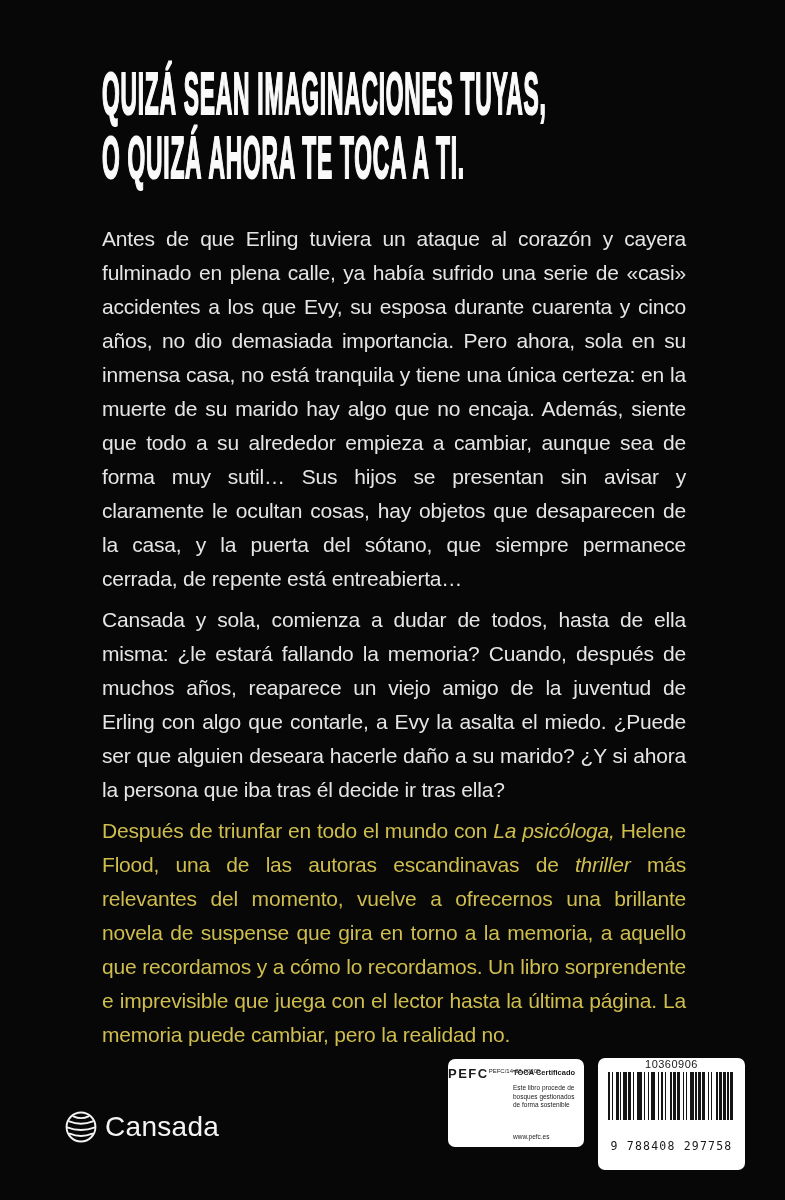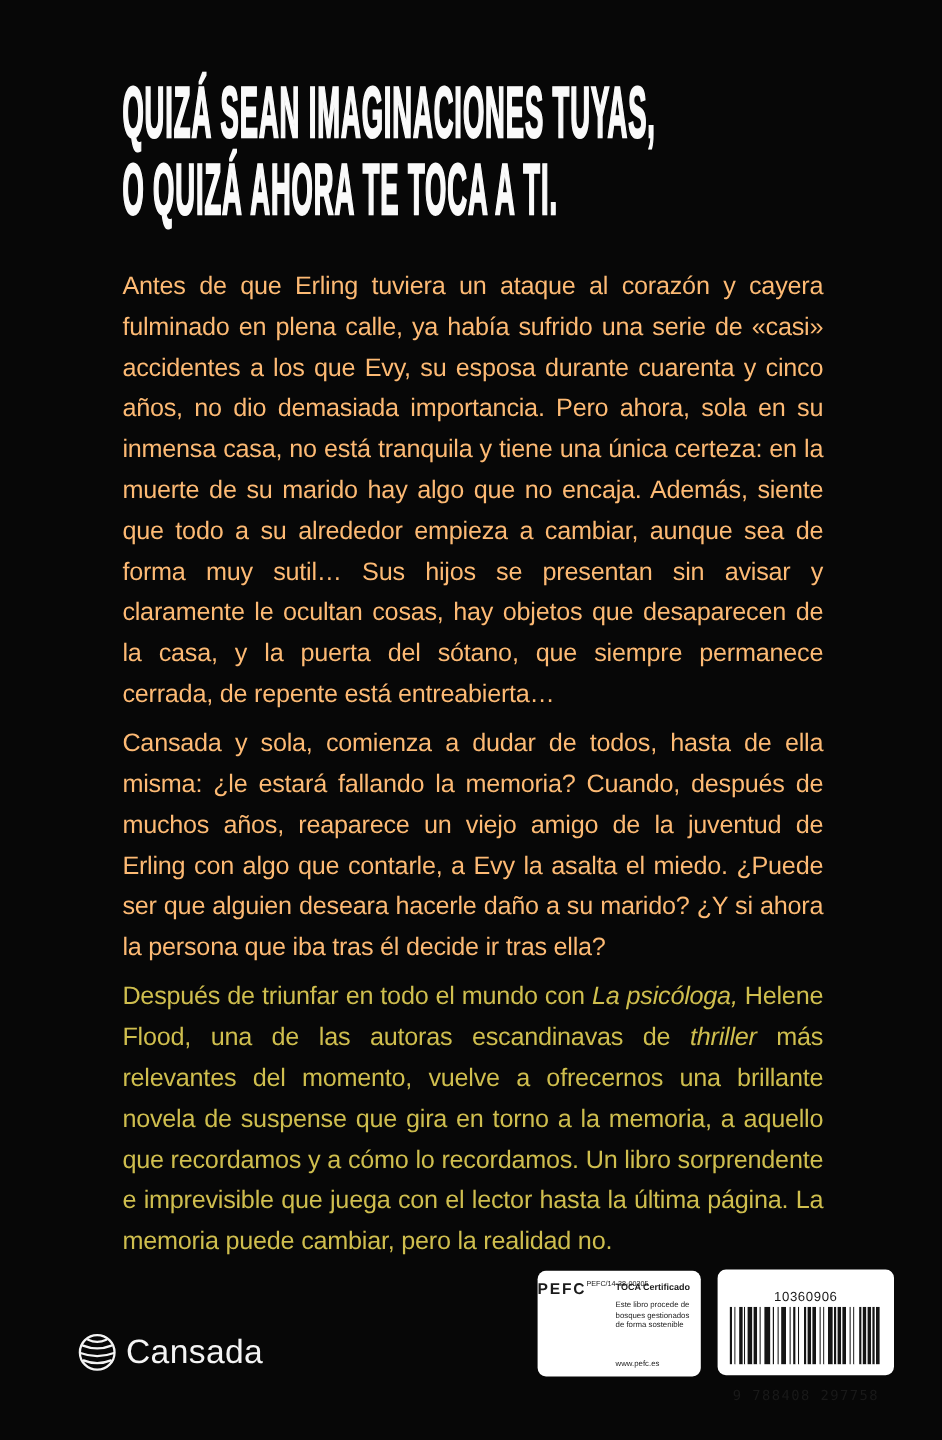--- a/index.html
+++ b/index.html
@@ -26,21 +26,21 @@
   }
 
   
   .synopsis{position:absolute;left:102px;top:222px;width:584px;}
   .synopsis p{
     margin:0 0 7px 0;
     font-size:21px;
     line-height:34px;
     letter-spacing:-.2px;
     text-align:justify;
-    color:#fdba74;
+    color:#e5e5e5;
   }
   .synopsis p.promo{color:#cfbe4e;}
   .synopsis em{font-style:italic;}
 
   
   .planeta{
     position:absolute;left:64px;top:1110px;
     display:flex;align-items:center;gap:7px;
     color:#f4f4f4;
   }
@@ -60,24 +60,24 @@
   .pefc-word{font-size:13px;font-weight:700;letter-spacing:1.5px;margin-top:1px;}
   .pefc-code{font-size:6px;margin-top:3px;white-space:nowrap;}
   .pefc-right{flex:1;padding:9px 6px 7px 3px;display:flex;flex-direction:column;text-align:left;}
   .pefc-title{font-size:7.5px;font-weight:700;}
   .pefc-desc{font-size:6.5px;line-height:8.5px;margin-top:7px;}
   .pefc-url{font-size:6.5px;margin-top:auto;}
 
   
   .barcode-box{
     position:absolute;left:598px;top:1058px;
-    width:147px;height:88px;
+    width:147px;height:112px;
     background:#fff;border-radius:7px;
     box-sizing:border-box;
-    padding-top:17px;
+    padding-top:0;
     text-align:center;color:#191919;
   }
   .bc-number{font-size:11px;letter-spacing:.5px;}
   .bc-bars{display:flex;height:48px;width:128px;margin:2px auto 0;overflow:hidden;}
   .bc-bars div{height:100%;flex:none;}
   .bc-digits{
     font-size:11.5px;letter-spacing:1.2px;margin-top:19px;
     font-family:"DejaVu Sans Mono",monospace;white-space:nowrap;
   }
 </style>

